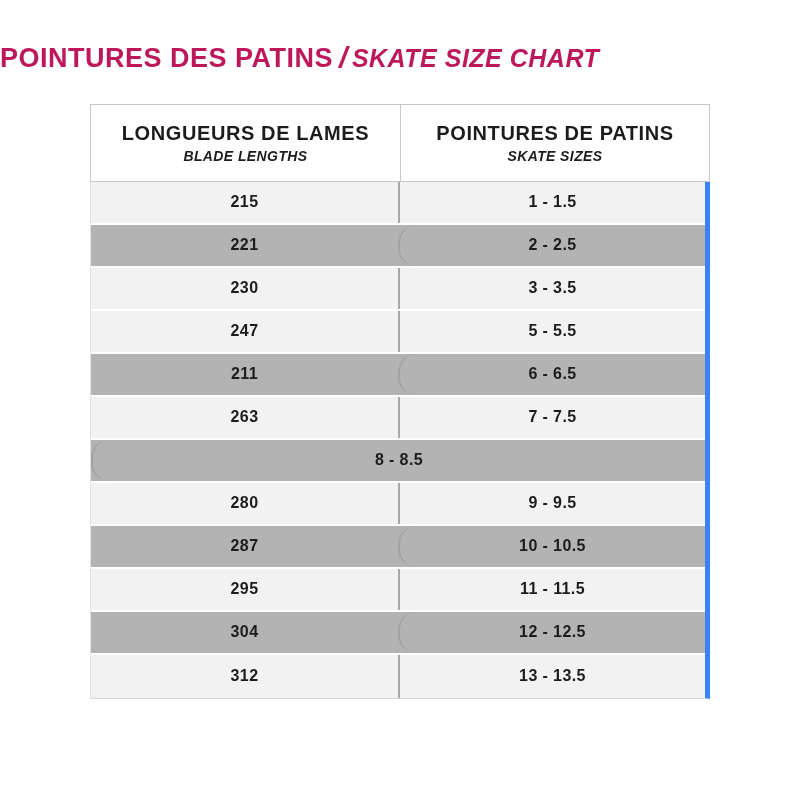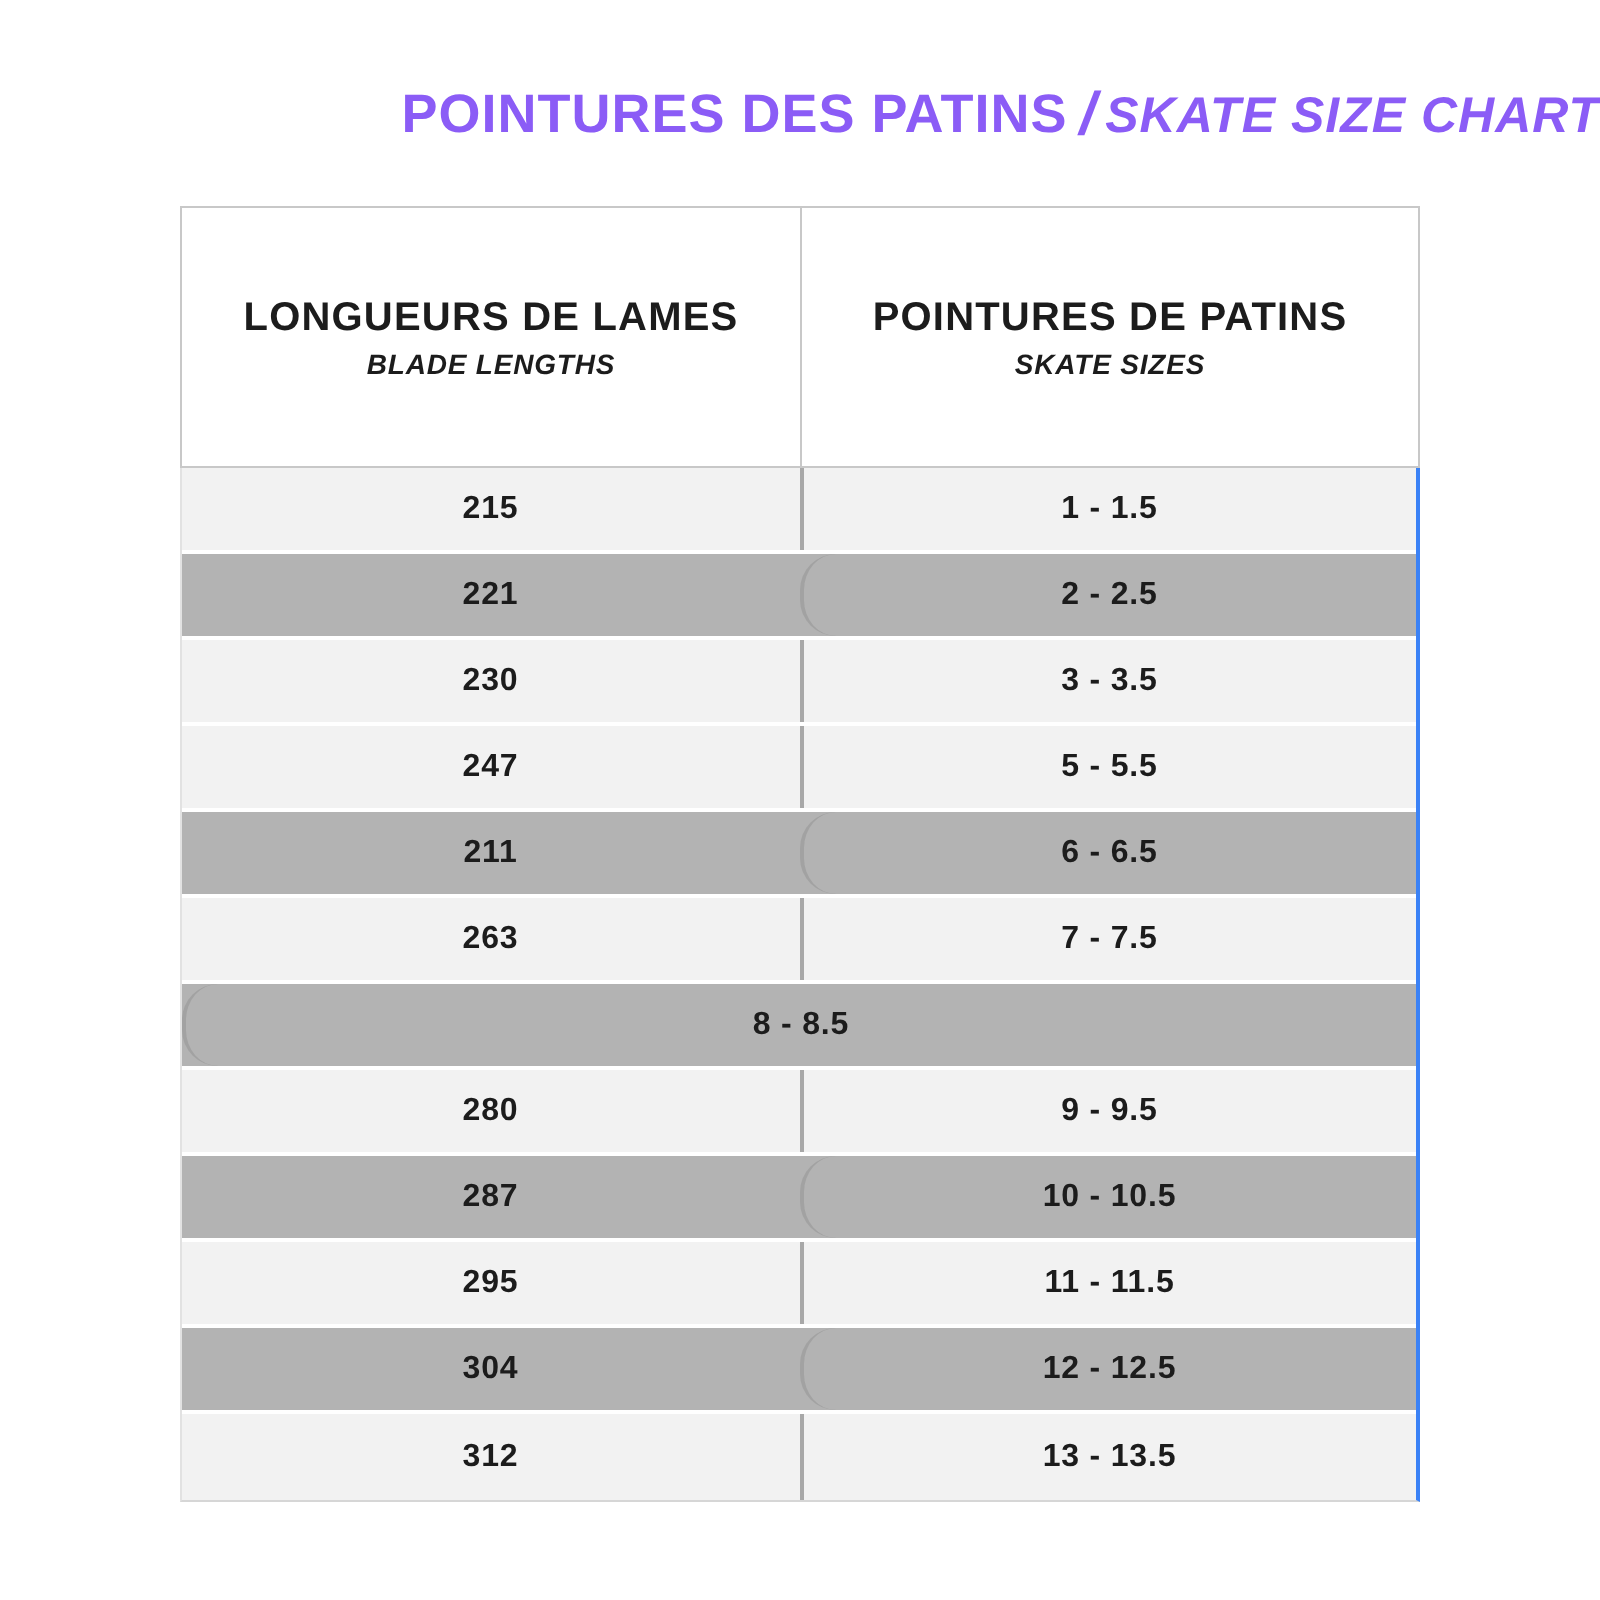--- a/index.html
+++ b/index.html
@@ -13,46 +13,46 @@
   }
   *{margin:0;padding:0;box-sizing:border-box;}
   html,body{width:800px;height:800px;background:#ffffff;overflow:hidden;}
   body{
     font-family:"Liberation Sans","DejaVu Sans",sans-serif;
     color:var(--text);
     -webkit-font-smoothing:antialiased;
   }
   .page{width:800px;height:800px;padding-top:40px;}
   .title{
-    text-align:right;
+    text-align:left;
     font-size:27px;
     font-weight:bold;
     letter-spacing:0.5px;
-    color:#8b5cf6;
+    color:#be185d;
     white-space:nowrap;
     line-height:1.1;
   }
   .title .title-divider{
     font-style:italic;
     font-size:30px;
     padding:0 4px 0 6px;
     position:relative;
     top:1px;
   }
   .title .title-en{
     font-style:italic;
     font-size:25px;
   }
   .size-table{
     width:620px;
     margin:30px auto 0 auto;
   }
   .thead{
     display:flex;
-    height:131px;
+    height:78px;
     background:var(--header-bg);
     border:1px solid var(--header-border);
   }
   .th{
     flex:1 1 50%;
     display:flex;
     flex-direction:column;
     align-items:center;
     justify-content:center;
     gap:3px;
@@ -64,21 +64,21 @@
     letter-spacing:0.6px;
   }
   .th-en{
     font-size:14px;
     font-weight:bold;
     font-style:italic;
     letter-spacing:0.4px;
   }
   .tbody{
     border-left:1px solid #e2e2e2;
-    border-right:2px solid #3b82f6;
+    border-right:5px solid #3b82f6;
     border-bottom:1px solid #d6d6d6;
   }
   .tr{
     display:flex;
     height:43px;
     border-bottom:2px solid #ffffff;
   }
   .tr:last-child{border-bottom:none;}
   .tr.light{background:var(--row-light);}
   .tr.dark{background:var(--row-dark);}

